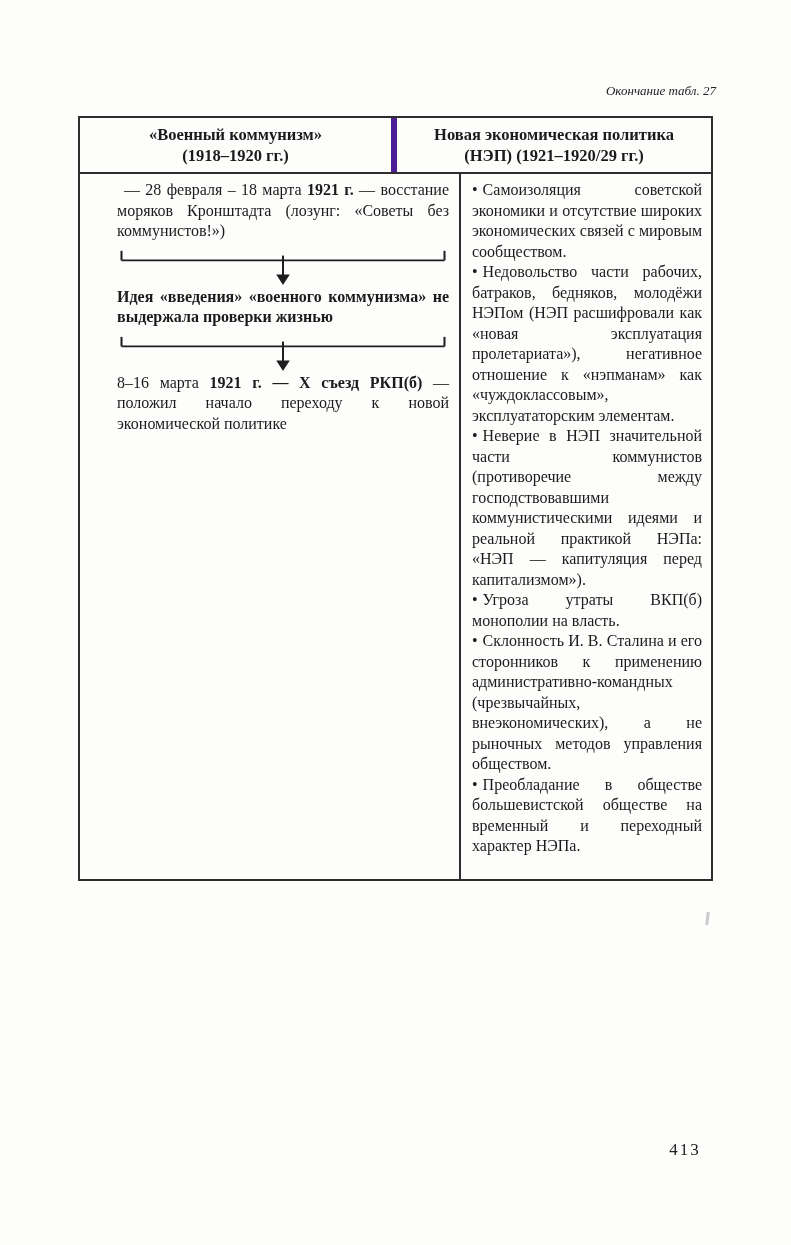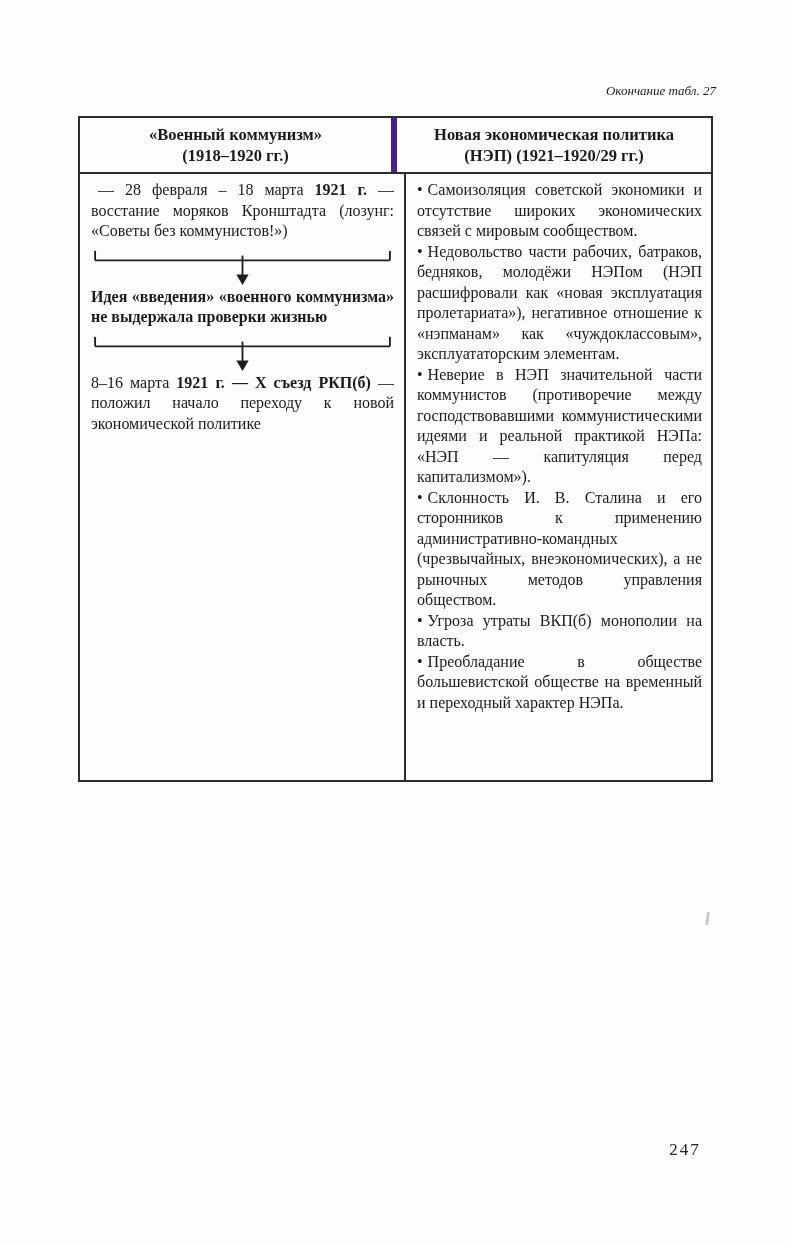--- a/index.html
+++ b/index.html
@@ -20,21 +20,21 @@
   .thead { display:flex; border-bottom:2px solid #2e2e2e; }
   .th {
     box-sizing:border-box; display:flex; align-items:center; justify-content:center;
     text-align:center; white-space:pre-line; font-weight:bold;
     font-size:16.5px; line-height:21px; padding:6px 8px; min-height:52px;
   }
   .th-left { width:317px; border-right:6px solid #4c1d95; }
   .th-right { flex:1; }
   .tbody { display:flex; flex:1; }
   .cell { box-sizing:border-box; }
-  .cell-left { width:326px; border-right:2px solid #2e2e2e; padding:6px 10px 8px 11px; }
+  .cell-left { width:355px; border-right:2px solid #2e2e2e; padding:6px 10px 8px 11px;margin-left:26px; }
   .cell-right { flex:1; padding:6px 9px 22px 11px; }
   .para { margin:0; font-size:16px; line-height:20.5px; text-align:justify; }
   .indent { text-indent:7px; }
   .connector { display:block; width:100%; height:38px; margin:6px 0 1px 0; }
   .connector line, .connector polyline { stroke:#1e1e1e; stroke-width:1.8; fill:none; }
   .connector polygon { fill:#1e1e1e; stroke:none; }
   .bullet-item { font-size:16px; line-height:20.5px; text-align:justify; margin:0; }
   .bullet { margin-right:5px; }
   .page-number {
     position:absolute; top:1140px; left:650px; width:70px;
@@ -84,25 +84,25 @@
           <polygon points="141.5,28 153.5,28 147.5,39"></polygon>
         </svg>
 
         <p class="para"><span>8–16 марта </span><span style="font-weight: bold;">1921 г. — X съезд РКП(б)</span><span> — положил начало переходу к новой экономической политике</span></p>
       </div>
 
       <div class="cell cell-right">
         <p class="bullet-item"><span class="bullet">•</span><span>Самоизоляция советской экономики и отсутствие широких экономических связей с мировым сообществом.</span></p>
         <p class="bullet-item"><span class="bullet">•</span><span>Недовольство части рабочих, батраков, бедняков, молодёжи НЭПом (НЭП расшифровали как «новая эксплуатация пролетариата»), негативное отношение к «нэпманам» как «чуждоклассовым», эксплуататорским элементам.</span></p>
         <p class="bullet-item"><span class="bullet">•</span><span>Неверие в НЭП значительной части коммунистов (противоречие между господствовавшими коммунистическими идеями и реальной практикой НЭПа: «НЭП — капитуляция перед капитализмом»).</span></p>
+        <p class="bullet-item"><span class="bullet">•</span><span>Угроза утраты ВКП(б) монополии на власть.</span></p>
         <p class="bullet-item"><span class="bullet">•</span><span>Склонность И. В. Сталина и его сторонников к применению административно-командных (чрезвычайных, внеэкономических), а не рыночных методов управления обществом.</span></p>
-        <p class="bullet-item"><span class="bullet">•</span><span>Угроза утраты ВКП(б) монополии на власть.</span></p>
         <p class="bullet-item"><span class="bullet">•</span><span>Преобладание в обществе большевистской обществе на временный и переходный характер НЭПа.</span></p>
       </div>
 
     </div>
   </div>
 
   <div class="artifact"></div>
 
-  <div class="page-number">247</div>
+  <div class="page-number">413</div>
 
 </div>
 
 </body></html>

